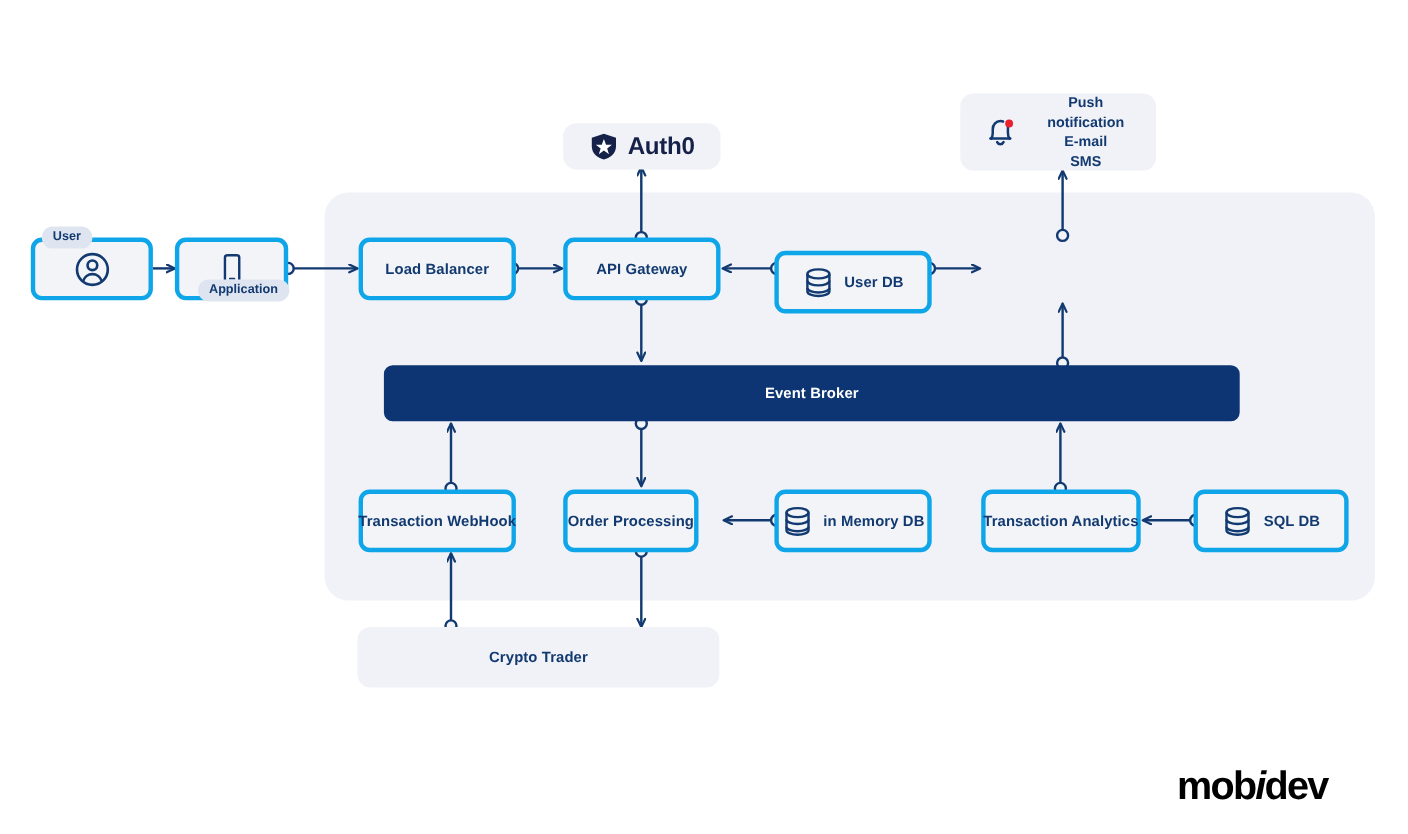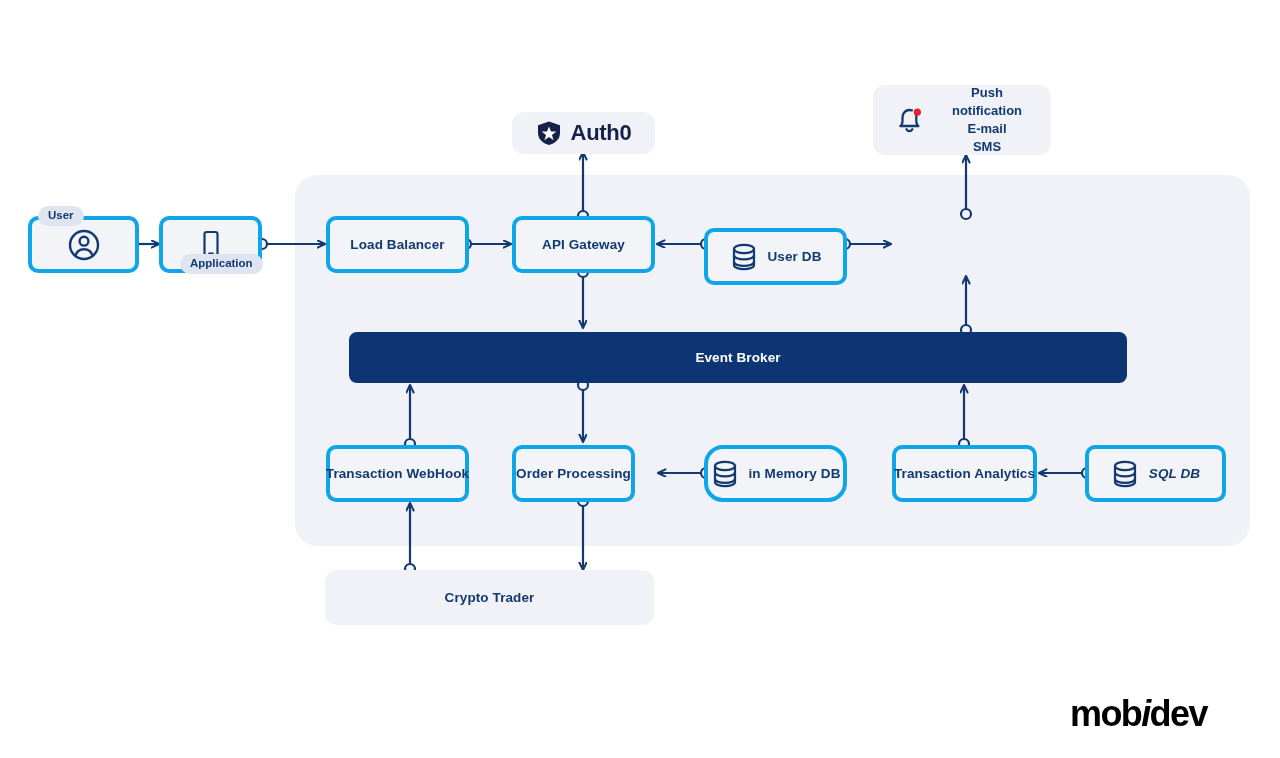--- a/index.html
+++ b/index.html
@@ -270,37 +270,37 @@
   </div>
 
   <div class="node filled" style="left:349px; top:332px; width:778px; height:51px;">
     <span class="node-label">Event Broker</span>
   </div>
 
   <div class="node" style="left:512px; top:445px; width:123px; height:57px;">
     <span class="node-label">Order Processing</span>
   </div>
 
-  <div class="node" style="left:704px; top:445px; width:143px; height:57px;border-radius:19px;">
+  <div class="node" style="left:704px; top:445px; width:143px; height:57px;">
     <span class="icon">
       <svg width="28" height="30" viewBox="0 0 28 30">
         <ellipse cx="14" cy="7" rx="10" ry="4.1" fill="none" stroke="#123a71" stroke-width="2.2"></ellipse>
         <path d="M4 7 v16 c0 2.3 4.5 4.1 10 4.1 s10 -1.8 10 -4.1 V7" fill="none" stroke="#123a71" stroke-width="2.2"></path>
         <path d="M4 13.3 c0 2.3 4.5 4.1 10 4.1 s10 -1.8 10 -4.1" fill="none" stroke="#123a71" stroke-width="2.2"></path>
         <path d="M4 19.8 c0 2.3 4.5 4.1 10 4.1 s10 -1.8 10 -4.1" fill="none" stroke="#123a71" stroke-width="2.2"></path>
       </svg>
     </span>
     <span class="node-label">in Memory DB</span>
   </div>
 
   <div class="node" style="left:892px; top:445px; width:145px; height:57px;">
     <span class="node-label">Transaction Analytics</span>
   </div>
 
-  <div class="node" style="left:1085px; top:445px; width:141px; height:57px;font-style:italic;">
+  <div class="node" style="left:1085px; top:445px; width:141px; height:57px;">
     <span class="icon">
       <svg width="28" height="30" viewBox="0 0 28 30">
         <ellipse cx="14" cy="7" rx="10" ry="4.1" fill="none" stroke="#123a71" stroke-width="2.2"></ellipse>
         <path d="M4 7 v16 c0 2.3 4.5 4.1 10 4.1 s10 -1.8 10 -4.1 V7" fill="none" stroke="#123a71" stroke-width="2.2"></path>
         <path d="M4 13.3 c0 2.3 4.5 4.1 10 4.1 s10 -1.8 10 -4.1" fill="none" stroke="#123a71" stroke-width="2.2"></path>
         <path d="M4 19.8 c0 2.3 4.5 4.1 10 4.1 s10 -1.8 10 -4.1" fill="none" stroke="#123a71" stroke-width="2.2"></path>
       </svg>
     </span>
     <span class="node-label">SQL DB</span>
   </div>

